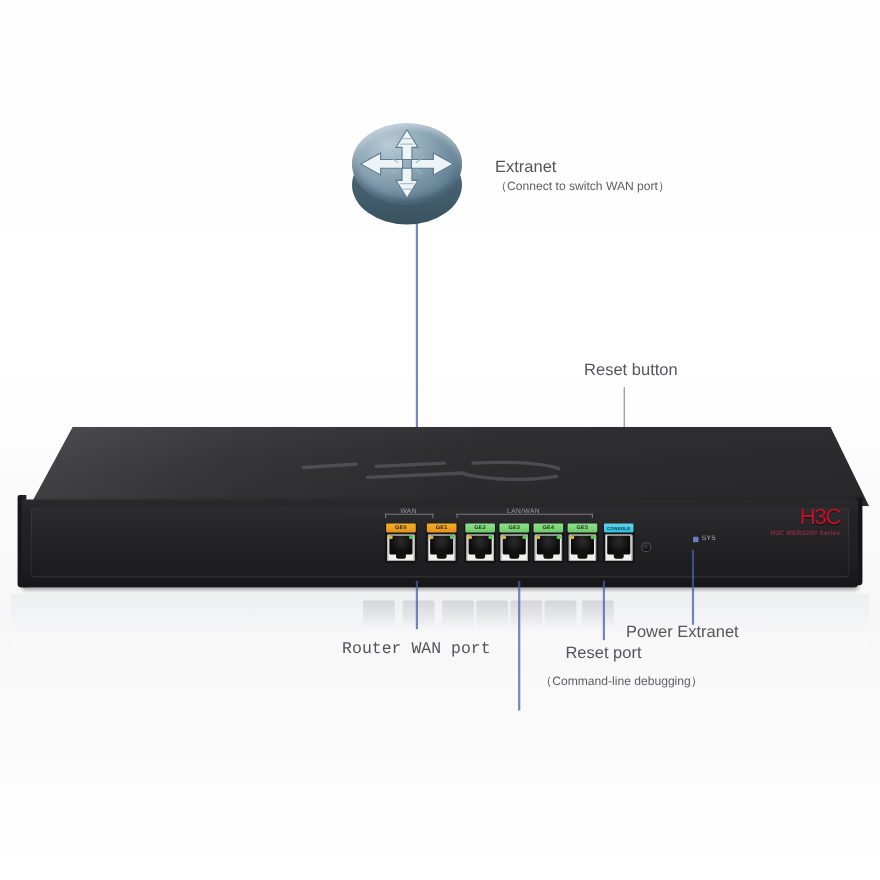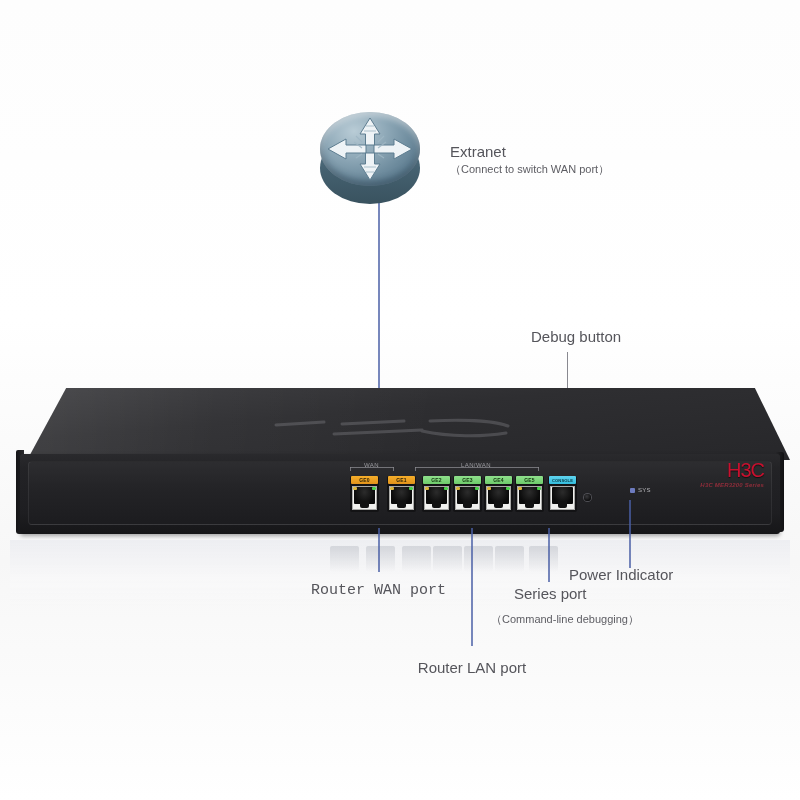--- a/index.html
+++ b/index.html
@@ -177,21 +177,21 @@
       </g>
     </svg>
   </div>
 
   <div class="lbl" style="left:450px;top:143px;">
     <div class="t1">Extranet</div>
     <div class="t2">（Connect to switch WAN port）</div>
   </div>
 
   <div class="lbl" style="left:531px;top:328px;">
-    <div class="t1">Debug button</div>
+    <div class="t1">Reset button</div>
   </div>
   <div class="conn v thin" style="left:567px;top:352px;height:144px;"></div>
 
   <div id="chassis">
     <div class="top-face"></div>
     <div class="top-sheen"></div>
 
     <svg class="emboss" viewBox="0 0 240 26">
       <g fill="none" stroke="#8e8e94" stroke-width="3" stroke-linecap="round">
         <path d="M4 10 L52 7"></path>
@@ -315,27 +315,26 @@
   <div class="conn v" style="left:378px;top:528px;height:44px;"></div>
   <div class="conn v" style="left:471px;top:528px;height:118px;"></div>
   <div class="conn v" style="left:548px;top:528px;height:54px;"></div>
   <div class="conn v" style="left:629px;top:500px;height:68px;"></div>
 
   <div class="lbl" style="left:311px;top:582px;font-family:Liberation Mono, monospace;">
     <div class="t1">Router WAN port</div>
   </div>
 
   <div class="lbl" style="left:514px;top:585px;">
-    <div class="t1">Series port</div>
+    <div class="t1">Reset port</div>
   </div>
   <div class="lbl" style="left:491px;top:610px;">
     <div class="t2">（Command-line debugging）</div>
   </div>
 
   <div class="lbl" style="left:569px;top:566px;">
-    <div class="t1">Power Indicator</div>
+    <div class="t1">Power Extranet</div>
   </div>
 
   <div class="lbl center" style="left:360px;top:659px;width:224px;">
-    <div class="t1">Router LAN port</div>
   </div>
 
 </div>
 
 </body></html>

